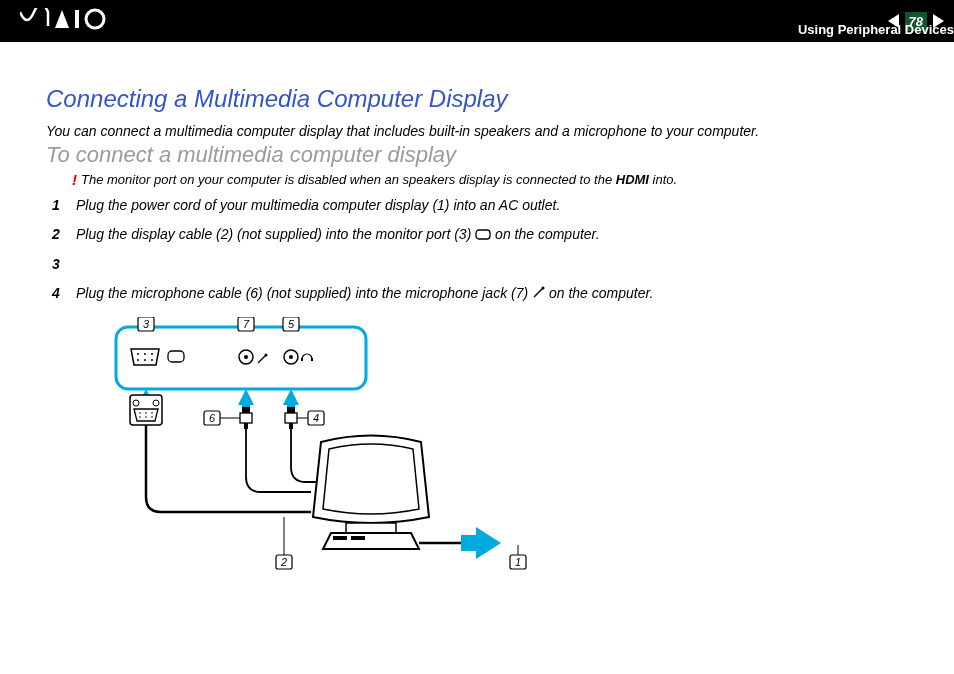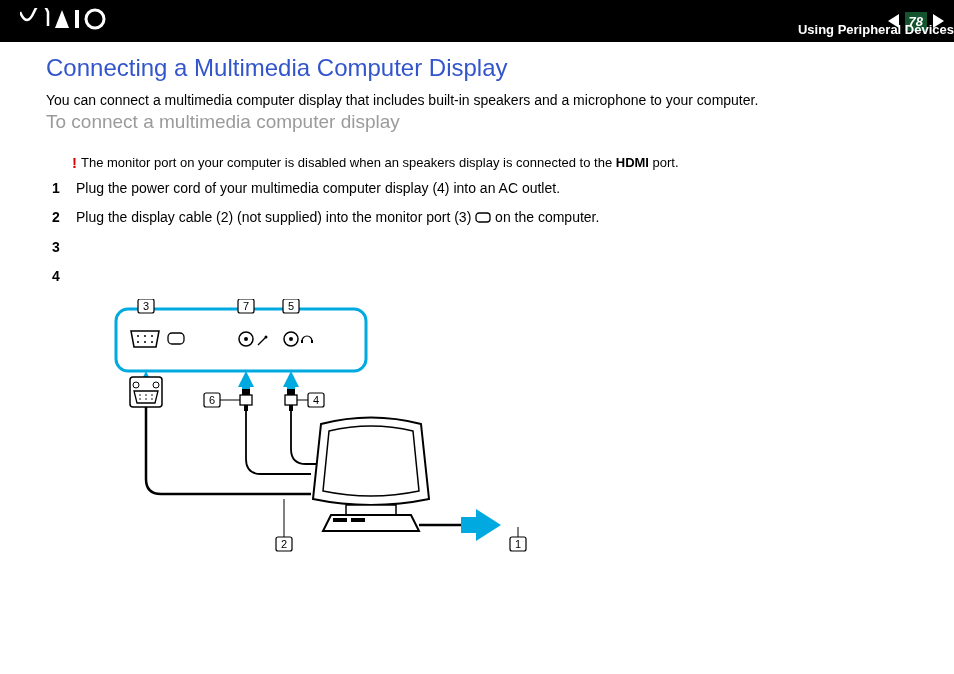--- a/index.html
+++ b/index.html
@@ -5,24 +5,24 @@
   * { margin: 0; padding: 0; box-sizing: border-box; }
   body { width: 954px; height: 674px; font-family: Arial, Helvetica, sans-serif; background: #fff; color: #000; font-size: 14px; position: relative; }
   .topbar { background: #000; height: 42px; display: flex; align-items: center; justify-content: space-between; padding: 0 10px 0 20px; }
   .logo { color: #fff; font-size: 26px; letter-spacing: 4px; font-weight: 200; font-family: Arial, sans-serif; }
   .topright { display: flex; align-items: center; gap: 6px; color: #fff; font-weight: bold; font-style: italic; font-size: 13px; }
   .arrow { width: 0; height: 0; border-top: 7px solid transparent; border-bottom: 7px solid transparent; cursor: pointer; }
   .arrow.left { border-right: 11px solid #fff; }
   .arrow.right { border-left: 11px solid #fff; }
   .pagenum { background: #14532d; padding: 2px 4px; }
   .section-label { color: #fff; font-weight: bold; font-size: 13px; position: absolute; top: 22px; right: 0; }
-  .content { padding: 12px 46px 10px 46px; }
+  .content { padding: 43px 46px 10px 46px; font-style: italic; }
   h1 { color: #3355cc; font-weight: normal; font-size: 24px; margin-bottom: 8px; }
   .intro { font-size: 14px; line-height: 1.5; }
-  h2 { color: #9b9b9b; font-weight: normal; font-size: 19px; margin-bottom: 22px; }
+  h2 { color: #9b9b9b; font-weight: normal; font-size: 22px; margin-bottom: 4px; }
   .warnrow { display: flex; align-items: flex-start; margin: 0 0 8px 26px; font-size: 13px; }
   .bang { color: #d00; font-weight: bold; margin-right: 4px; font-size: 15px; line-height: 1; }
   .warntext b { font-weight: bold; }
   ol.steps { list-style: none; margin-left: 6px; }
   ol.steps li { display: flex; align-items: flex-start; margin-bottom: 8px; line-height: 1.5; }
   .stepnum { font-weight: bold; width: 24px; flex-shrink: 0; }
   .steptext .glyph { display: inline-block; vertical-align: middle; }
   .diagram { margin: 12px 0 0 40px; }
 </style>
 </head>
@@ -46,42 +46,48 @@
 <div class="section-label">Using Peripheral Devices</div>
 
 <div class="content">
   <h1>Connecting a Multimedia Computer Display</h1>
   <p class="intro">You can connect a multimedia computer display that includes built-in speakers and a microphone to your computer.</p>
   <h2>To connect a multimedia computer display</h2>
 
   <div class="warnrow">
     <span class="bang">!</span>
     <span class="warntext">
-      <span>The monitor port on your computer is disabled when an speakers display is connected to the </span><b>HDMI</b><span> port.</span>
+      <span>The monitor port on your computer is disabled when an speakers display is connected to the </span><b>HDMI</b><span> into.</span>
     </span>
   </div>
 
   <ol class="steps">
     <li>
       <span class="stepnum">1</span>
-      <span class="steptext">Plug the power cord of your multimedia computer display (4) into an AC outlet.</span>
+      <span class="steptext">Plug the power cord of your multimedia computer display (1) into an AC outlet.</span>
     </li>
     <li>
       <span class="stepnum">2</span>
       <span class="steptext">
         <span>Plug the display cable (2) (not supplied) into the monitor port (3) </span><span class="glyph"><svg width="16" height="11" viewBox="0 0 16 11">
               <rect x="1" y="1" width="14" height="9" rx="3" stroke="#000" stroke-width="1.3" fill="none"></rect>
             </svg></span><span> on the computer.</span>
       </span>
     </li>
     <li>
       <span class="stepnum">3</span>
     </li>
     <li>
       <span class="stepnum">4</span>
+      <span class="steptext">
+        <span>Plug the microphone cable (6) (not supplied) into the microphone jack (7) </span><span class="glyph"><svg width="13" height="13" viewBox="0 0 13 13">
+              <line x1="2" y1="11" x2="11" y2="2" stroke="#000" stroke-width="1.5"></line>
+              <circle cx="11" cy="2" r="1.5" fill="#000"></circle>
+            </svg></span><span> on the computer.</span>
+      </span>
     </li>
   </ol>
 
   <div class="diagram">
     <svg width="470" height="260" viewBox="0 0 470 260">
 
       <rect x="30" y="10" width="250" height="62" rx="12" fill="none" stroke="#00a9e0" stroke-width="3"></rect>
 
       <g transform="translate(45,32)">
         <path d="M0 0 L28 0 L25 16 L3 16 Z" fill="none" stroke="#000" stroke-width="1.5"></path>

